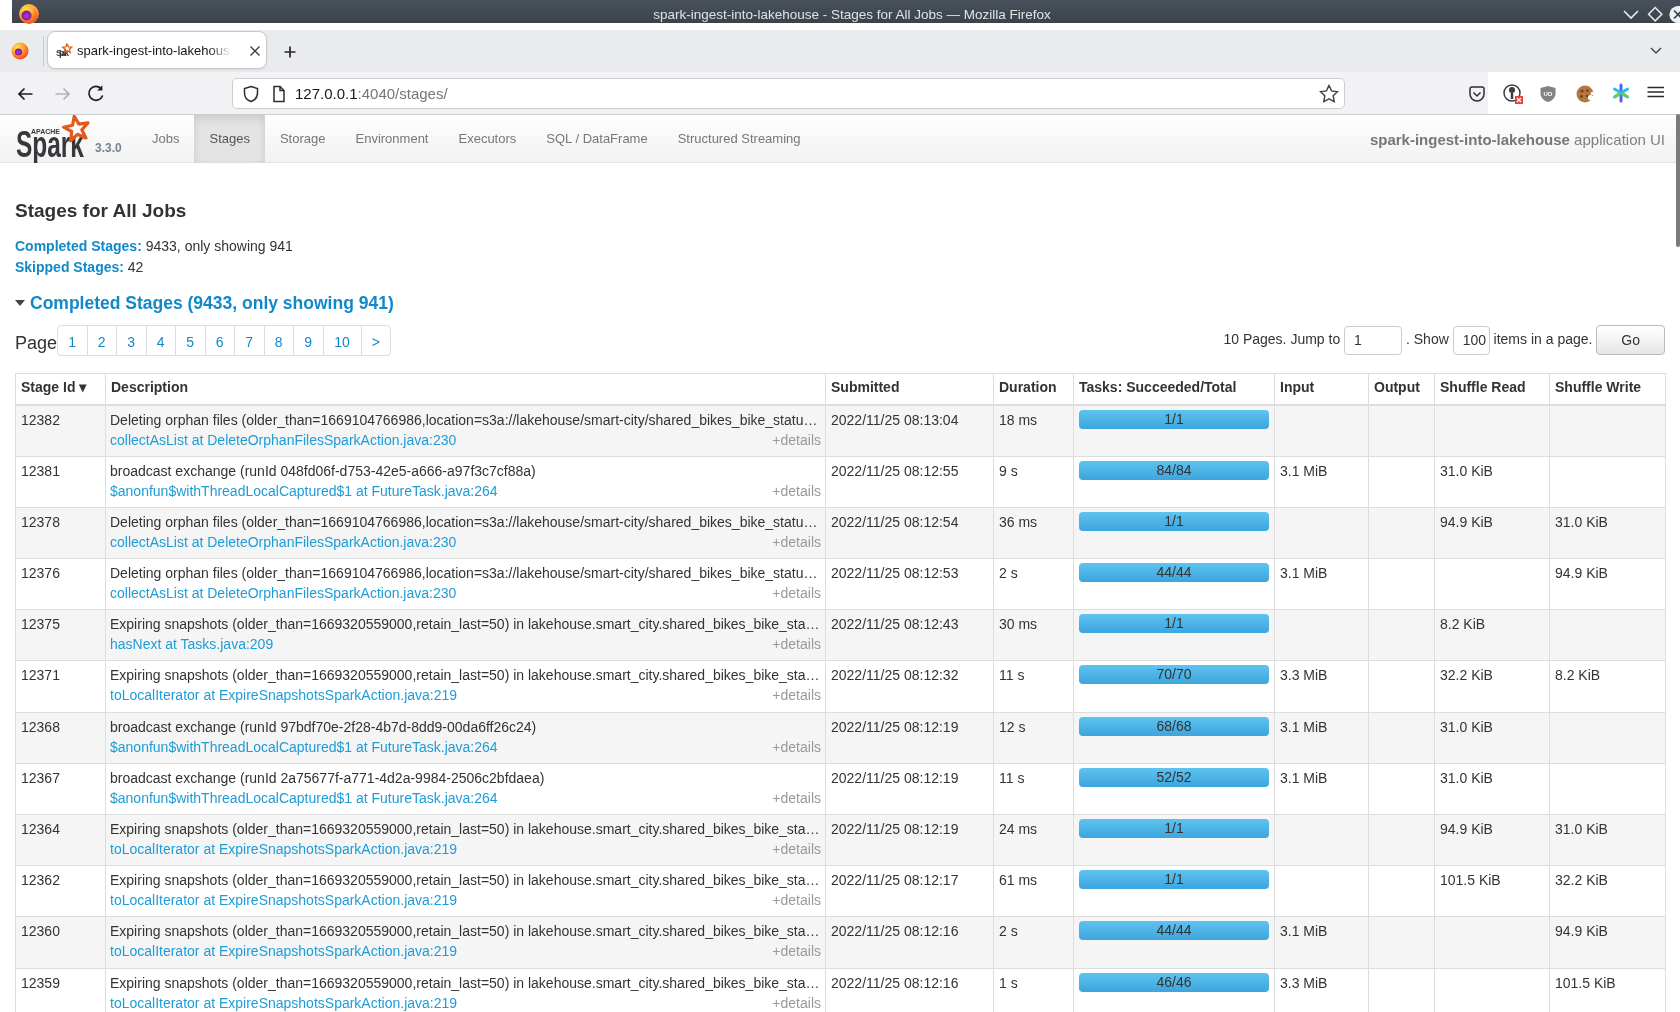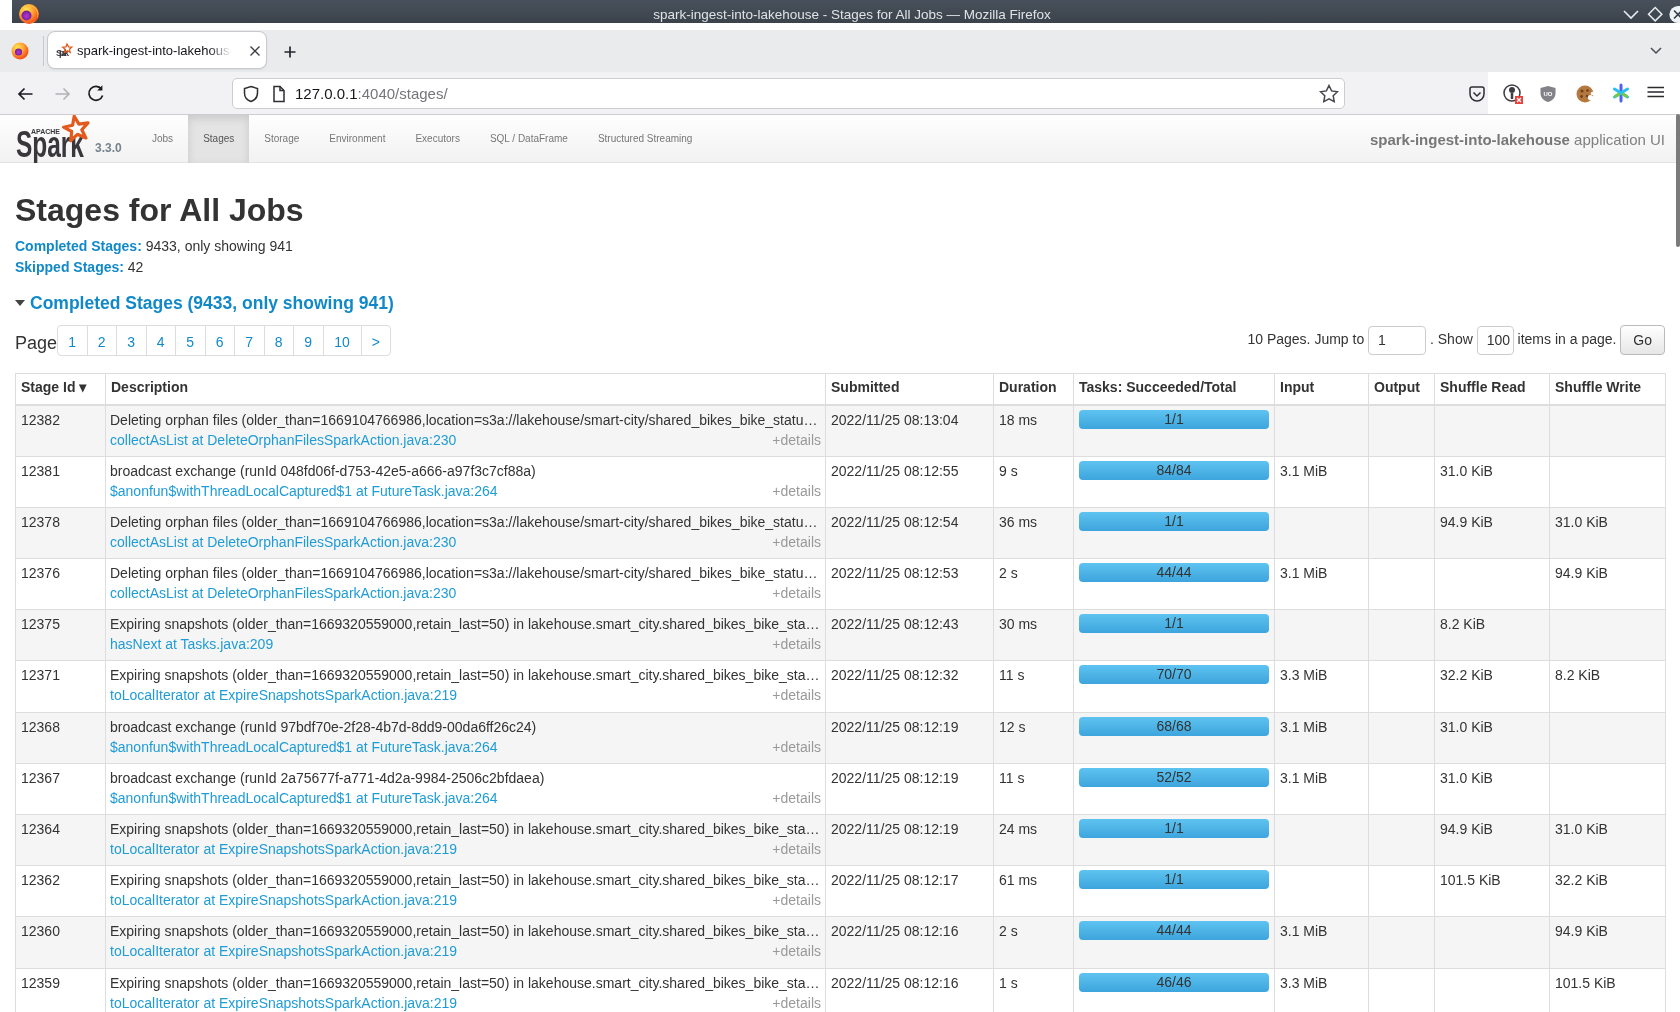--- a/index.html
+++ b/index.html
@@ -28,33 +28,33 @@
 .chromeborder { position:absolute; left:0; top:114px; width:1680px; height:1px; background:#cccdd0; }
 .urlbar { position:absolute; left:232px; top:6px; width:1113px; height:31px;
   background:#fff; border:1px solid #ccccd1; border-radius:5px; }
 .urltext { position:absolute; left:62px; top:5px; font-size:15px; color:#17171b; line-height:20px; }
 .urltext .gray { color:#75757a; }
 
 
 .sparknav { position:absolute; left:0; top:115px; width:1680px; height:48px;
   background:linear-gradient(#fefefe,#f2f2f2); border-bottom:1px solid #e3e3e3; }
 .sparknav ul { position:absolute; left:137px; top:0; height:48px; list-style:none; display:flex; }
-.sparknav li { height:48px; line-height:48px; padding:0 15px; font-size:10px; color:#777; }
+.sparknav li { height:48px; line-height:48px; padding:0 15px; font-size:13px; color:#777; }
 .sparknav li.active { background:#e4e4e4; color:#555;
   box-shadow:inset 0 3px 8px rgba(0,0,0,.125); }
 .appname { position:absolute; right:15px; top:0; height:48px; line-height:49px;
   font-size:15px; color:#808080; }
 .appname b { color:#777; }
 .version { position:absolute; left:95px; top:0; height:48px; line-height:66px;
   font-size:12px; font-weight:bold; color:#76838e; }
 
 
 .content { position:absolute; left:0; top:163px; width:1680px; height:849px;
   color:#333; font-size:14px; }
-h3.pagetitle { position:absolute; left:15px; top:30px; font-size:32px; line-height:35px;
+h3.pagetitle { position:absolute; left:15px; top:30px; font-size:19px; line-height:35px;
   font-weight:bold; color:#333; }
 .summary { position:absolute; left:15px; top:73px; line-height:20.5px; font-size:14px; }
 .summary a { color:#1189c9; font-weight:bold; text-decoration:none; }
 .collapseh { position:absolute; left:15px; top:130px; font-size:17.5px; font-weight:bold; }
 .collapseh a { color:#1189c9; text-decoration:none; }
 .arrow-open { display:inline-block; width:0; height:0; border-left:5px solid transparent;
   border-right:5px solid transparent; border-top:6px solid #444; margin-right:5px;
   vertical-align:middle; margin-bottom:3px; }
 
 
@@ -64,21 +64,21 @@
 .pagination span { display:block; height:31px; line-height:30px; border:1px solid #ddd;
   margin-left:-1px; background:#fff; color:#1189c9; font-size:14px; text-align:center; line-height:32px; }
 .pagination span.w1 { width:30.5px; }
 .pagination span.w2 { width:39px; }
 .pagination span:first-child { border-radius:4px 0 0 4px; margin-left:0; }
 .pagination span:last-child { border-radius:0 4px 4px 0; }
 .jumpbox { position:absolute; right:15px; top:0; height:32px; font-size:14px; color:#333;
   white-space:nowrap; }
 .jumpbox input { height:29px; border:1px solid #ccc; border-radius:4px; font-size:14px;
   color:#333; padding:0 0 0 9px; font-family:"Liberation Sans",sans-serif; vertical-align:middle; }
-.gobtn { display:inline-block; height:30px; line-height:28px; padding:0 12px;
+.gobtn { display:inline-block; height:30px; line-height:28px; padding:0 24px;
   background:linear-gradient(#fff,#e6e6e6); border:1px solid #bbb; border-radius:4px;
   font-size:14px; color:#333; vertical-align:middle; }
 
 
 table.stages { position:absolute; left:15px; top:209.5px; width:1650px;
   border-collapse:collapse; table-layout:fixed; font-size:14px; color:#333; }
 table.stages th, table.stages td { border:1px solid #ddd; padding:4px 5px;
   vertical-align:top; text-align:left; line-height:20px; overflow:hidden; }
 table.stages td.desc { padding:4px 4px; }
 table.stages thead th { border-bottom-width:2px; font-weight:bold; height:32px;

